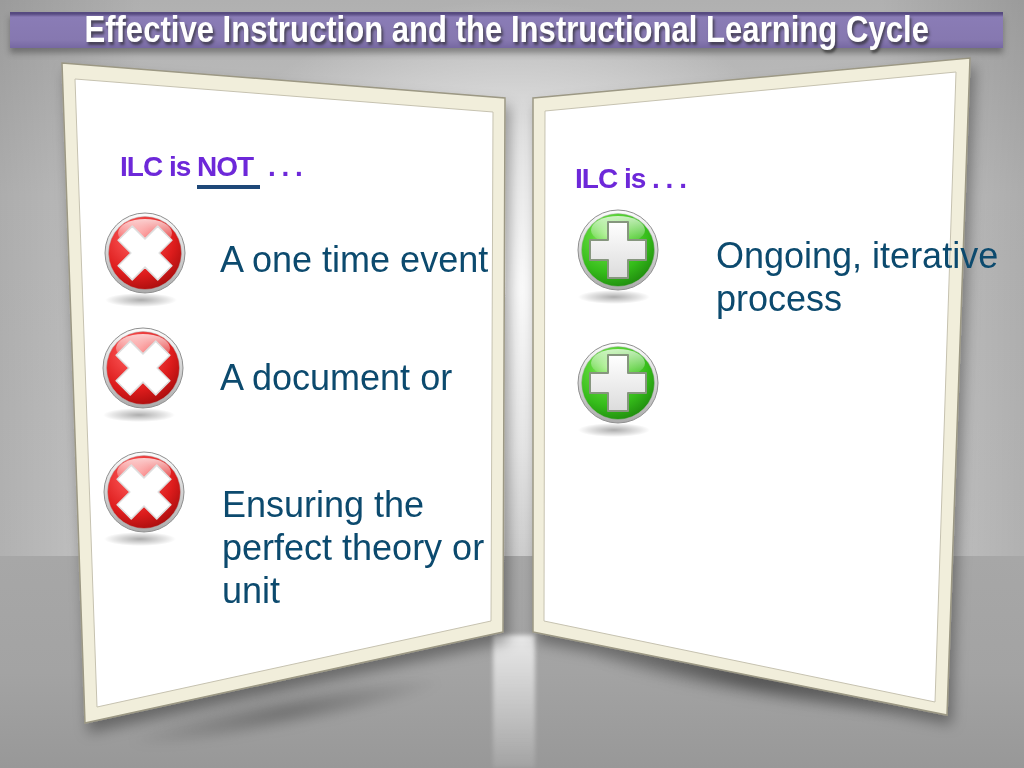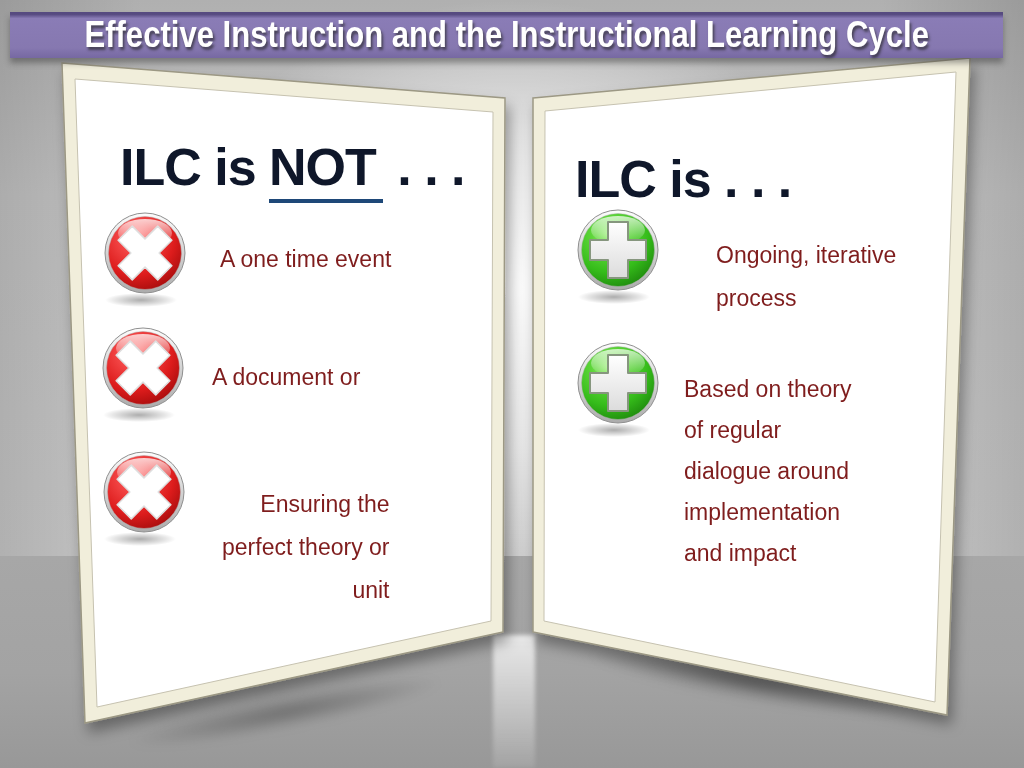--- a/index.html
+++ b/index.html
@@ -19,33 +19,33 @@
         background:linear-gradient(180deg,rgba(255,255,255,0.75),rgba(255,255,255,0.10));}
   .floor-shadow{position:absolute;filter:blur(5px);}
   .floor-shadow.fs-left{left:55px;top:688px;width:460px;height:48px;transform:rotate(-11deg);
         background:radial-gradient(ellipse 50% 50% at 50% 50%,rgba(0,0,0,0.30),rgba(0,0,0,0) 70%);}
   .floor-shadow.fs-right{left:515px;top:655px;width:465px;height:54px;transform:rotate(10deg);
         background:radial-gradient(ellipse 50% 50% at 50% 50%,rgba(0,0,0,0.30),rgba(0,0,0,0) 70%);}
 
   .pages-svg{position:absolute;left:0;top:0;width:1024px;height:768px;pointer-events:none;}
 
   
-  .titlebar{position:absolute;left:10px;top:12px;width:993px;height:46px;
+  .titlebar{position:absolute;left:10px;top:12px;width:993px;height:36px;
         background:linear-gradient(180deg,#564a80 0%,#564a80 5%,#8a7cb6 14%,#8678b0 78%,#7668a2 100%);
         box-shadow:0 5px 6px rgba(50,50,50,0.45);
         display:flex;align-items:center;justify-content:center;}
   .titlebar .title{color:#ffffff;font-weight:bold;font-size:37px;white-space:nowrap;
         transform:scaleX(0.84);transform-origin:50% 50%;letter-spacing:0px;
         text-shadow:2px 3px 3px rgba(35,35,35,0.65);}
 
   
-  .heading{position:absolute;color:#0f172a;font-weight:bold;font-size:52px;line-height:46px;
+  .heading{position:absolute;color:#6d28d9;font-weight:bold;font-size:28px;line-height:46px;
         letter-spacing:-1px;white-space:nowrap;}
   .heading .u{border-bottom:4px solid #1e4878;padding-bottom:3px;padding-right:7px;margin-right:1px;}
-  .item-text{position:absolute;color:#7f1d1d;font-size:23px;line-height:43px;white-space:nowrap;}
+  .item-text{position:absolute;color:#0c4a6e;font-size:36px;line-height:43px;white-space:nowrap;}
 
   .icon{position:absolute;width:92px;height:100px;}
   .icon svg{display:block;width:92px;height:100px;}
 </style>
 </head>
 <body>
 
 <div class="slide">
 
   <div class="wall"></div>
@@ -127,36 +127,36 @@
     <svg viewBox="0 0 92 100">
       <ellipse cx="42" cy="91" rx="36" ry="7" fill="url(#shadGrad)"></ellipse>
       <circle cx="46" cy="44" r="40" fill="url(#ringGrad)" stroke="#8f8f8f" stroke-width="1"></circle>
       <circle cx="46" cy="44" r="36.5" fill="url(#ballRed)" stroke="#b3b3b3" stroke-width="0.5"></circle>
       <ellipse cx="46" cy="24" rx="27" ry="14" fill="url(#glossGrad)" opacity="0.8"></ellipse>
       <g transform="rotate(45 46 44)">
         <path d="M36 16 h20 v18 h18 v20 h-18 v18 h-20 v-18 h-18 v-20 h18 Z" fill="#ffffff" stroke="#dedede" stroke-width="1.5" stroke-linejoin="round"></path>
       </g>
     </svg>
   </span>
-  <div class="item-text" style="left:212px;top:356px;">
+  <div class="item-text" style="left:220px;top:356px;">
     <div>A document or</div>
   </div>
 
   <span class="icon" style="left:98px;top:448px;">
     <svg viewBox="0 0 92 100">
       <ellipse cx="42" cy="91" rx="36" ry="7" fill="url(#shadGrad)"></ellipse>
       <circle cx="46" cy="44" r="40" fill="url(#ringGrad)" stroke="#8f8f8f" stroke-width="1"></circle>
       <circle cx="46" cy="44" r="36.5" fill="url(#ballRed)" stroke="#b3b3b3" stroke-width="0.5"></circle>
       <ellipse cx="46" cy="24" rx="27" ry="14" fill="url(#glossGrad)" opacity="0.8"></ellipse>
       <g transform="rotate(45 46 44)">
         <path d="M36 16 h20 v18 h18 v20 h-18 v18 h-20 v-18 h-18 v-20 h18 Z" fill="#ffffff" stroke="#dedede" stroke-width="1.5" stroke-linejoin="round"></path>
       </g>
     </svg>
   </span>
-  <div class="item-text" style="left:222px;top:483px;text-align:right;">
+  <div class="item-text" style="left:222px;top:483px;">
     <div>Ensuring the</div>
     <div>perfect theory or</div>
     <div>unit</div>
   </div>
 
   <h2 class="heading" style="left:563px;top:144px;margin:12px;">
     <span>ILC is</span><span> . . .</span>
   </h2>
 
   <span class="icon" style="left:572px;top:206px;">
@@ -175,21 +175,14 @@
 
   <span class="icon" style="left:572px;top:339px;">
     <svg viewBox="0 0 92 100">
       <ellipse cx="42" cy="91" rx="36" ry="7" fill="url(#shadGrad)"></ellipse>
       <circle cx="46" cy="44" r="40" fill="url(#ringGrad)" stroke="#8f8f8f" stroke-width="1"></circle>
       <circle cx="46" cy="44" r="36.5" fill="url(#ballGreen)" stroke="#b3b3b3" stroke-width="0.5"></circle>
       <ellipse cx="46" cy="24" rx="27" ry="14" fill="url(#glossGrad)" opacity="0.75"></ellipse>
       <path d="M36 16 h20 v18 h18 v20 h-18 v18 h-20 v-18 h-18 v-20 h18 Z" fill="url(#plusGrad)" stroke="#86967e" stroke-width="2" stroke-linejoin="round"></path>
     </svg>
   </span>
-  <div class="item-text" style="left:684px;top:369px;line-height:41px;">
-    <div>Based on theory</div>
-    <div>of regular</div>
-    <div>dialogue around</div>
-    <div>implementation</div>
-    <div>and impact</div>
-  </div>
 
 </div>
 
 </body></html>

